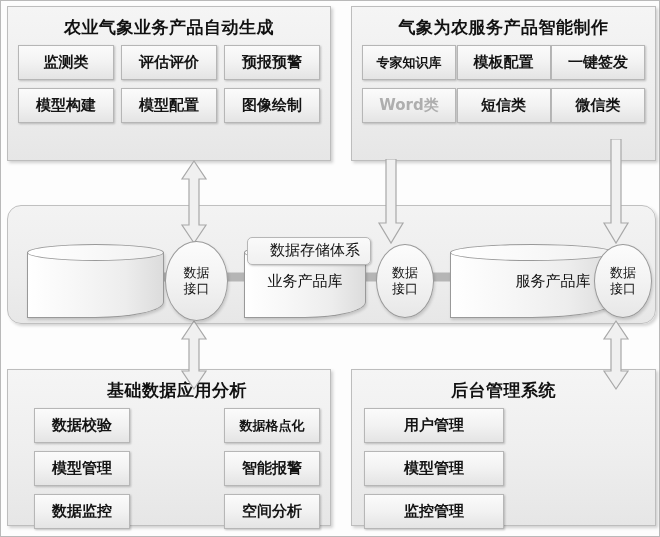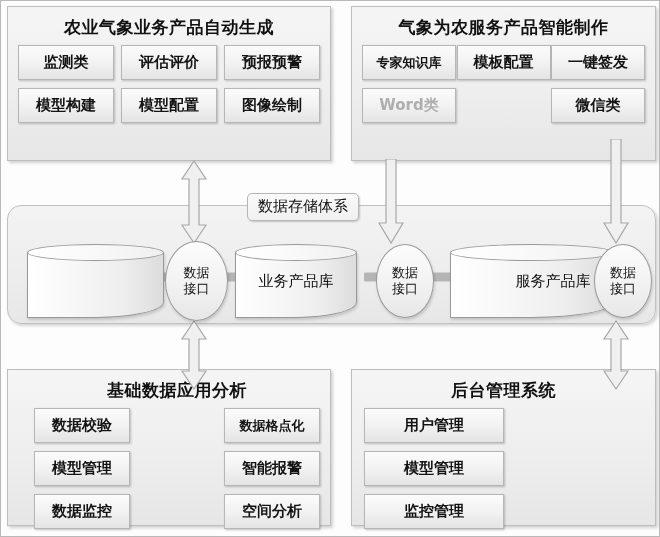--- a/index.html
+++ b/index.html
@@ -73,23 +73,24 @@
     box-shadow:2px 2px 3px rgba(0,0,0,.16);
   }
   .store-label{
     position:absolute;
     box-sizing:border-box;
     background:linear-gradient(180deg,#fafafa 0%,#f0f0f0 100%);
     border:1px solid #b6b6b6;
     border-radius:5px;
     box-shadow:1px 1px 2px rgba(0,0,0,.2);
     font-size:15px;color:#111;
-    padding:3px 10px 4px 10px;
+    padding:3px 10px 4px 22px;
     white-space:nowrap;
     z-index:6;
+    margin-top:44px;
   }
 
   
   .cyl{
     position:absolute;
     display:flex;align-items:center;justify-content:center;
     font-size:15px;color:#111;
     white-space:nowrap;
     z-index:4;
   }
@@ -159,20 +160,21 @@
     </div>
   </div>
 
   <div class="panel p-tr" style="left:350px;top:5px;width:305px;height:155px;">
     <div class="panel-title">气象为农服务产品智能制作</div>
     <div class="btn-grid">
       <div class="btn small">专家知识库</div>
       <div class="btn">模板配置</div>
       <div class="btn">一键签发</div>
       <div class="btn muted">Word类</div>
+      <div class="btn">短信类</div>
       <div class="btn">微信类</div>
     </div>
   </div>
 
   <div class="varrow" style="left:178px;top:158px;width:30px;height:86px;">
     <svg width="30" height="86" viewBox="0 0 30 86">
       <polygon points="15,2 27,20 20,20 20,66 27,66 15,84 3,66 10,66 10,20 3,20" fill="#f0f0f0" stroke="#a8a8a8" stroke-width="1.2"></polygon>
     </svg>
   </div>
 
@@ -204,21 +206,21 @@
   <div class="ell" style="left:164px;top:240px;width:63px;height:80px;">
     <span>数据</span>
     <span>接口</span>
   </div>
 
   <div class="harrow" style="left:225px;top:265px;width:32px;height:22px;">
     <div class="shaft" style="width:20px;"></div>
     <div class="head" style="left:19px;"></div>
   </div>
 
-  <div class="cyl" style="left:234px;top:243px;width:122px;height:74px;">
+  <div class="cyl" style="left:243px;top:243px;width:122px;height:74px;">
     <div class="cyl-body"></div>
     <div class="cyl-top"></div>
     <div class="cyl-text">业务产品库</div>
   </div>
 
   <div class="harrow" style="left:363px;top:265px;width:24px;height:22px;">
     <div class="shaft" style="width:24px;"></div>
   </div>
 
   <div class="ell" style="left:375px;top:243px;width:58px;height:74px;">

